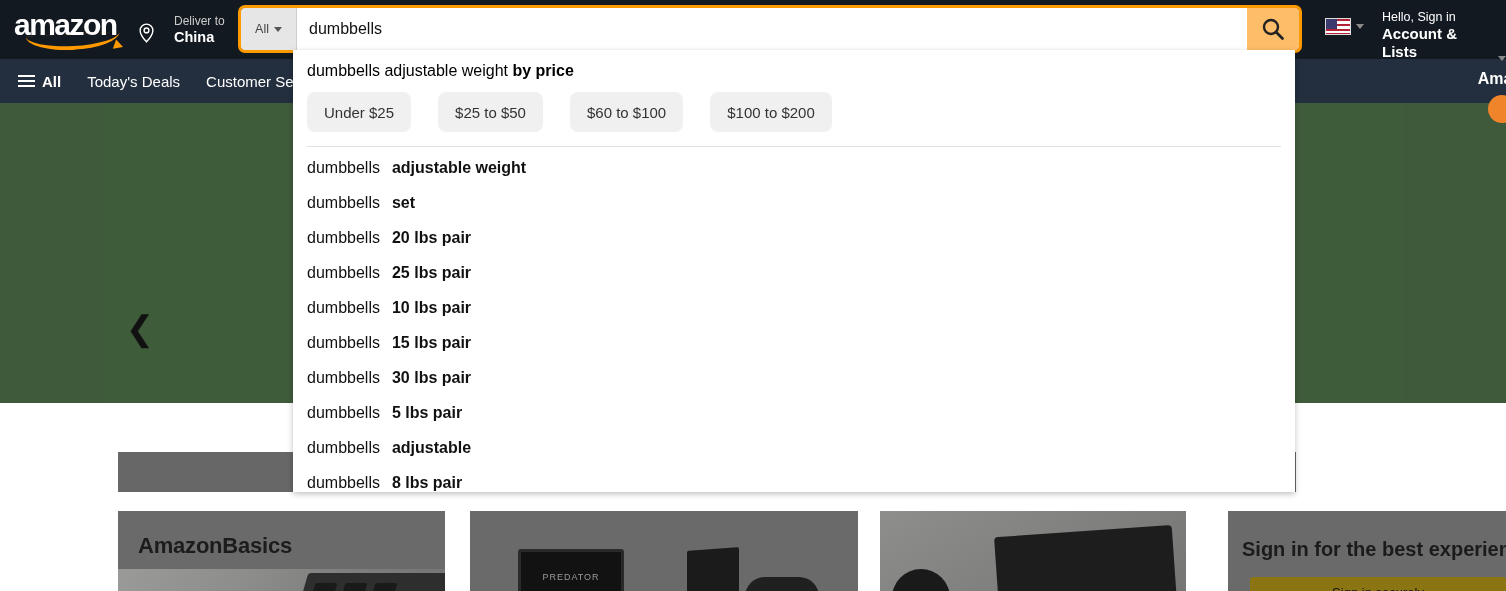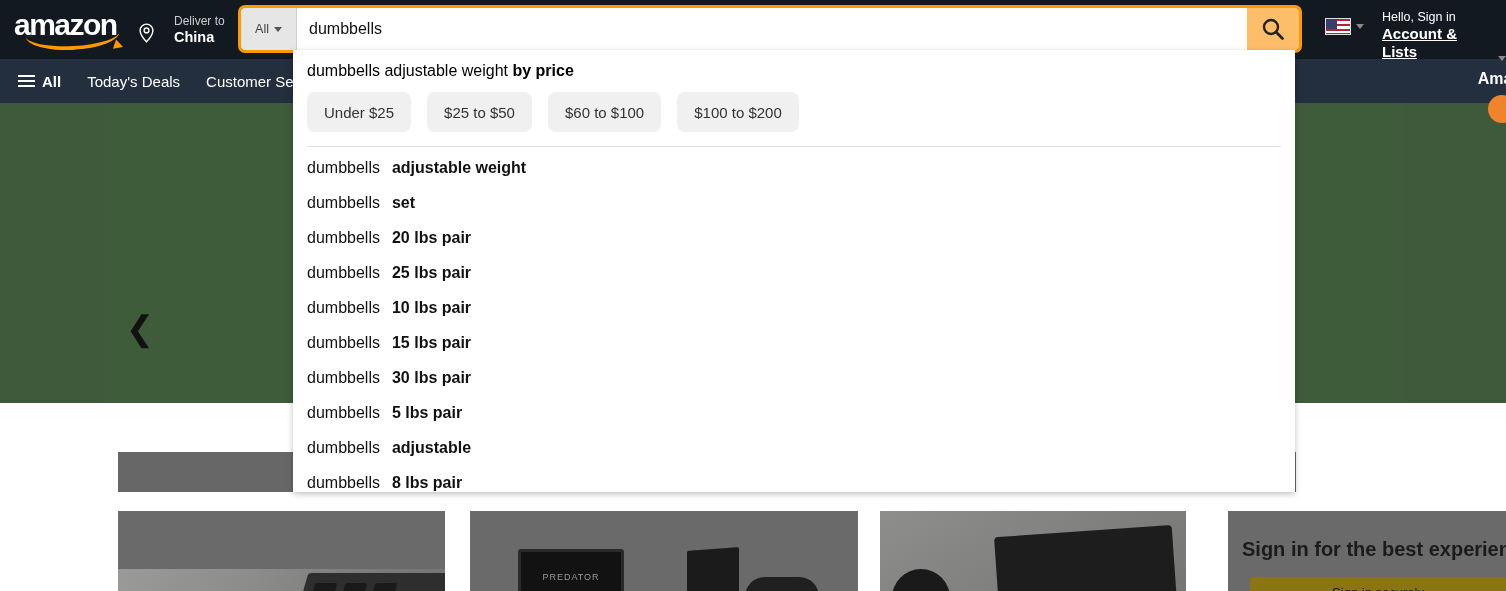--- a/index.html
+++ b/index.html
@@ -187,21 +187,21 @@
     position: absolute; left: 0; top: 0; width: 11px; height: 9.5px; background: #3c3b6e;
   }
   .caret-gray {
     width: 0; height: 0; border-left: 4px solid transparent;
     border-right: 4px solid transparent; border-top: 5px solid #8a8a8a;
   }
   .account {
     position: absolute; left: 1382px; top: 10px; color: #fff; line-height: 1.2;
   }
   .account .l1 { font-size: 12.5px; }
-  .account .l2 { font-size: 15px; font-weight: bold; display: flex; align-items: flex-end; gap: 4px; text-decoration: underline; }
+  .account .l2 { font-size: 15px; font-weight: bold; display: flex; align-items: flex-end; gap: 4px; }
 
   
   .navbar {
     position: absolute; left: 0; top: 59px; width: 1506px; height: 44px;
     background: #232f3e; z-index: 29;
     display: flex; align-items: center; color: #fff;
   }
   .nav-all {
     display: flex; align-items: center; gap: 7px; margin-left: 18px;
     font-size: 15px; font-weight: bold;
@@ -221,21 +221,21 @@
   
   .suggest {
     position: absolute; left: 293px; top: 50px; width: 1002px; height: 442px;
     background: #fff; z-index: 50;
     box-shadow: 0 2px 6px rgba(0,0,0,.25);
   }
   .suggest-head {
     padding: 12px 14px 0 14px; font-size: 16px; color: #000000;
   }
   .suggest-head b { font-weight: bold; }
-  .chips { display: flex; gap: 16px; padding: 12px 14px 0 14px; }
+  .chips { display: flex; gap: 27px; padding: 12px 14px 0 14px; }
   .chip {
     background: #f0f0f0; border-radius: 8px; height: 40px;
     display: flex; align-items: center; padding: 0 17px;
     font-size: 15px; color: #333; white-space: nowrap;
   }
   .chips-divider {
     margin: 14px 14px 0 14px; height: 1px; background: #e2e2e2;
   }
   .sugg-list { padding: 3px 0 0 0; }
   .sugg-item {
@@ -254,20 +254,21 @@
 
     <div class="hero-strip">
       <div class="hero-inner"></div>
       <div class="carousel-arrow-left">❮</div>
       <div class="hero-gray-bar"></div>
     </div>
 
     <div class="card-row">
 
       <div class="card card-basics">
+        <div class="card-title">AmazonBasics</div>
         <div class="photo">
           <div class="photo-laptop">
             <div class="photo-key" style="left:10px;top:10px;width:22px;height:16px;"></div>
             <div class="photo-key" style="left:40px;top:10px;width:22px;height:16px;"></div>
             <div class="photo-key" style="left:70px;top:10px;width:22px;height:16px;"></div>
 
           </div>
 
         </div>
       </div>

